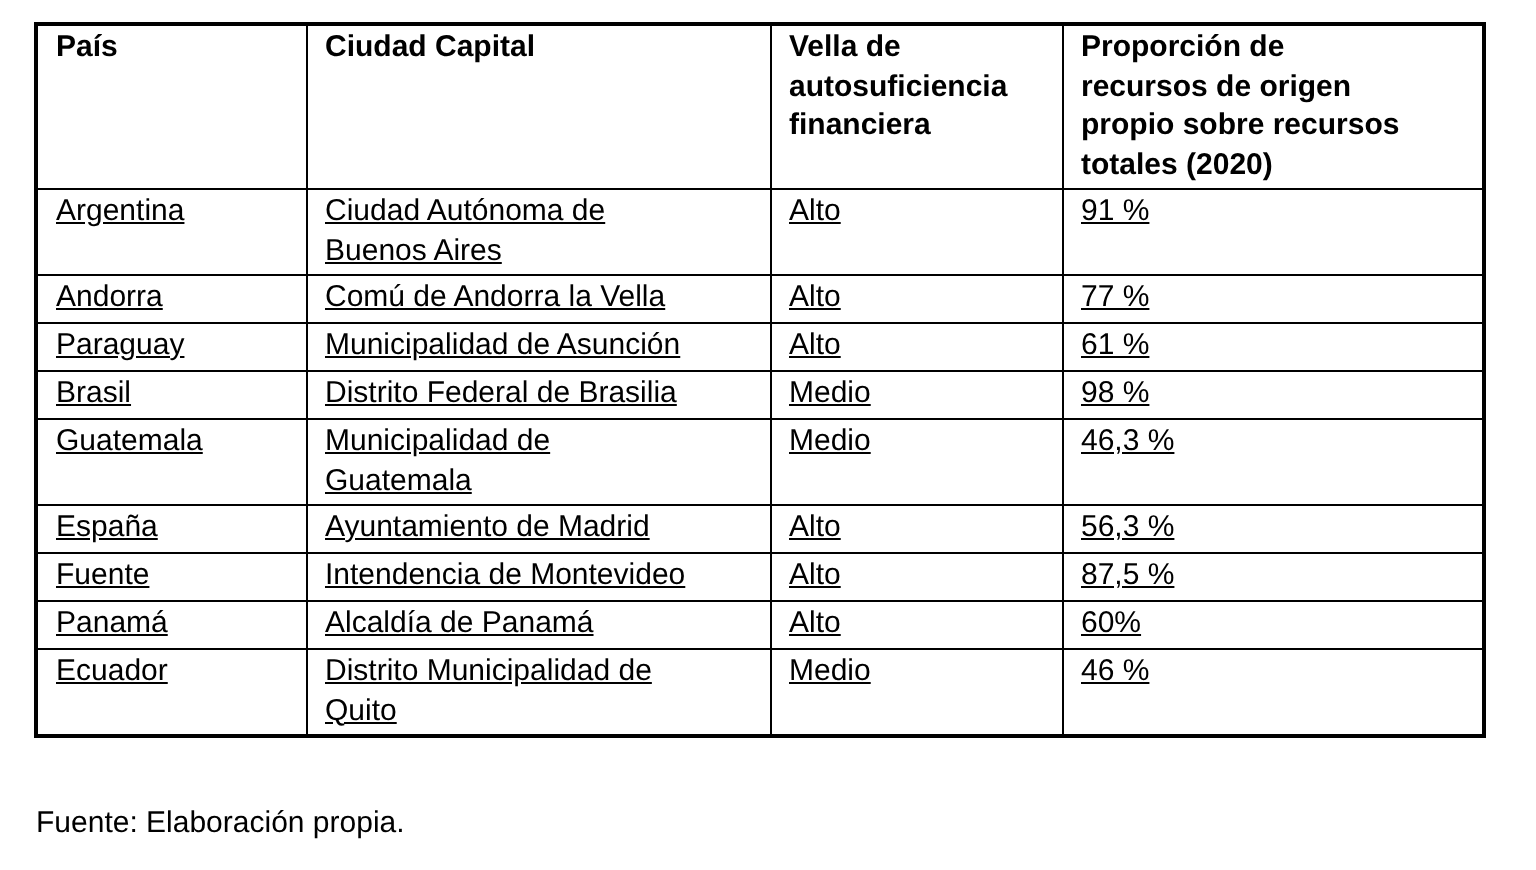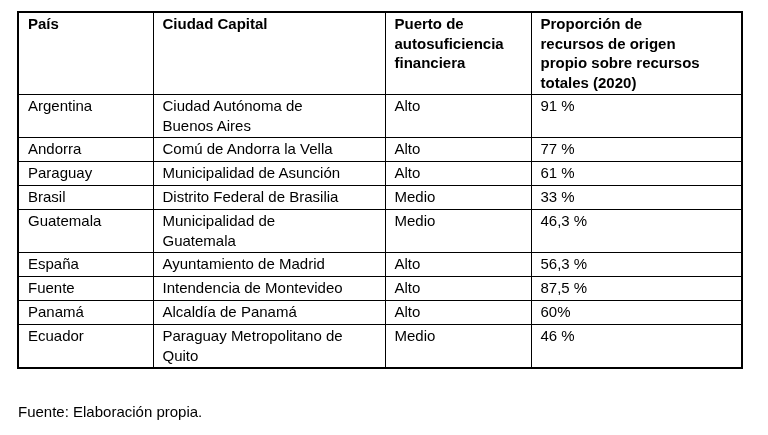--- a/index.html
+++ b/index.html
@@ -35,20 +35,21 @@
     white-space: pre-line;
     overflow: hidden;
   }
   th {
     font-weight: bold;
     height: 77px;
     box-sizing: content-box;
   }
   td {
     height: 20px;
+    text-decoration: underline;
   }
   .col-pais       { width: 135px; }
   .col-ciudad     { width: 232px; }
   .col-nivel      { width: 146px; }
   .col-proporcion { width: 211px; }
   .source {
     margin: 33px 0 0 1px;
     font-size: 15px;
     line-height: 19px;
   }
@@ -61,21 +62,21 @@
     <colgroup>
       <col class="col-pais">
       <col class="col-ciudad">
       <col class="col-nivel">
       <col class="col-proporcion">
     </colgroup>
     <thead>
       <tr>
         <th>País</th>
         <th>Ciudad Capital</th>
-        <th>Puerto de
+        <th>Vella de
 autosuficiencia
 financiera</th>
         <th>Proporción de
 recursos de origen
 propio sobre recursos
 totales (2020)</th>
       </tr>
     </thead>
     <tbody>
         <tr>
@@ -94,21 +95,21 @@
         <tr>
     <td>Paraguay</td>
     <td>Municipalidad de Asunción</td>
     <td>Alto</td>
     <td>61 %</td>
   </tr>
         <tr>
     <td>Brasil</td>
     <td>Distrito Federal de Brasilia</td>
     <td>Medio</td>
-    <td>33 %</td>
+    <td>98 %</td>
   </tr>
         <tr>
     <td>Guatemala</td>
     <td>Municipalidad de
 Guatemala</td>
     <td>Medio</td>
     <td>46,3 %</td>
   </tr>
         <tr>
     <td>España</td>
@@ -123,21 +124,21 @@
     <td>87,5 %</td>
   </tr>
         <tr>
     <td>Panamá</td>
     <td>Alcaldía de Panamá</td>
     <td>Alto</td>
     <td>60%</td>
   </tr>
         <tr>
     <td>Ecuador</td>
-    <td>Paraguay Metropolitano de
+    <td>Distrito Municipalidad de
 Quito</td>
     <td>Medio</td>
     <td>46 %</td>
   </tr>
       </tbody>
   </table>
   <p class="source">Fuente: Elaboración propia.</p>
 </div>
 
 </body></html>

